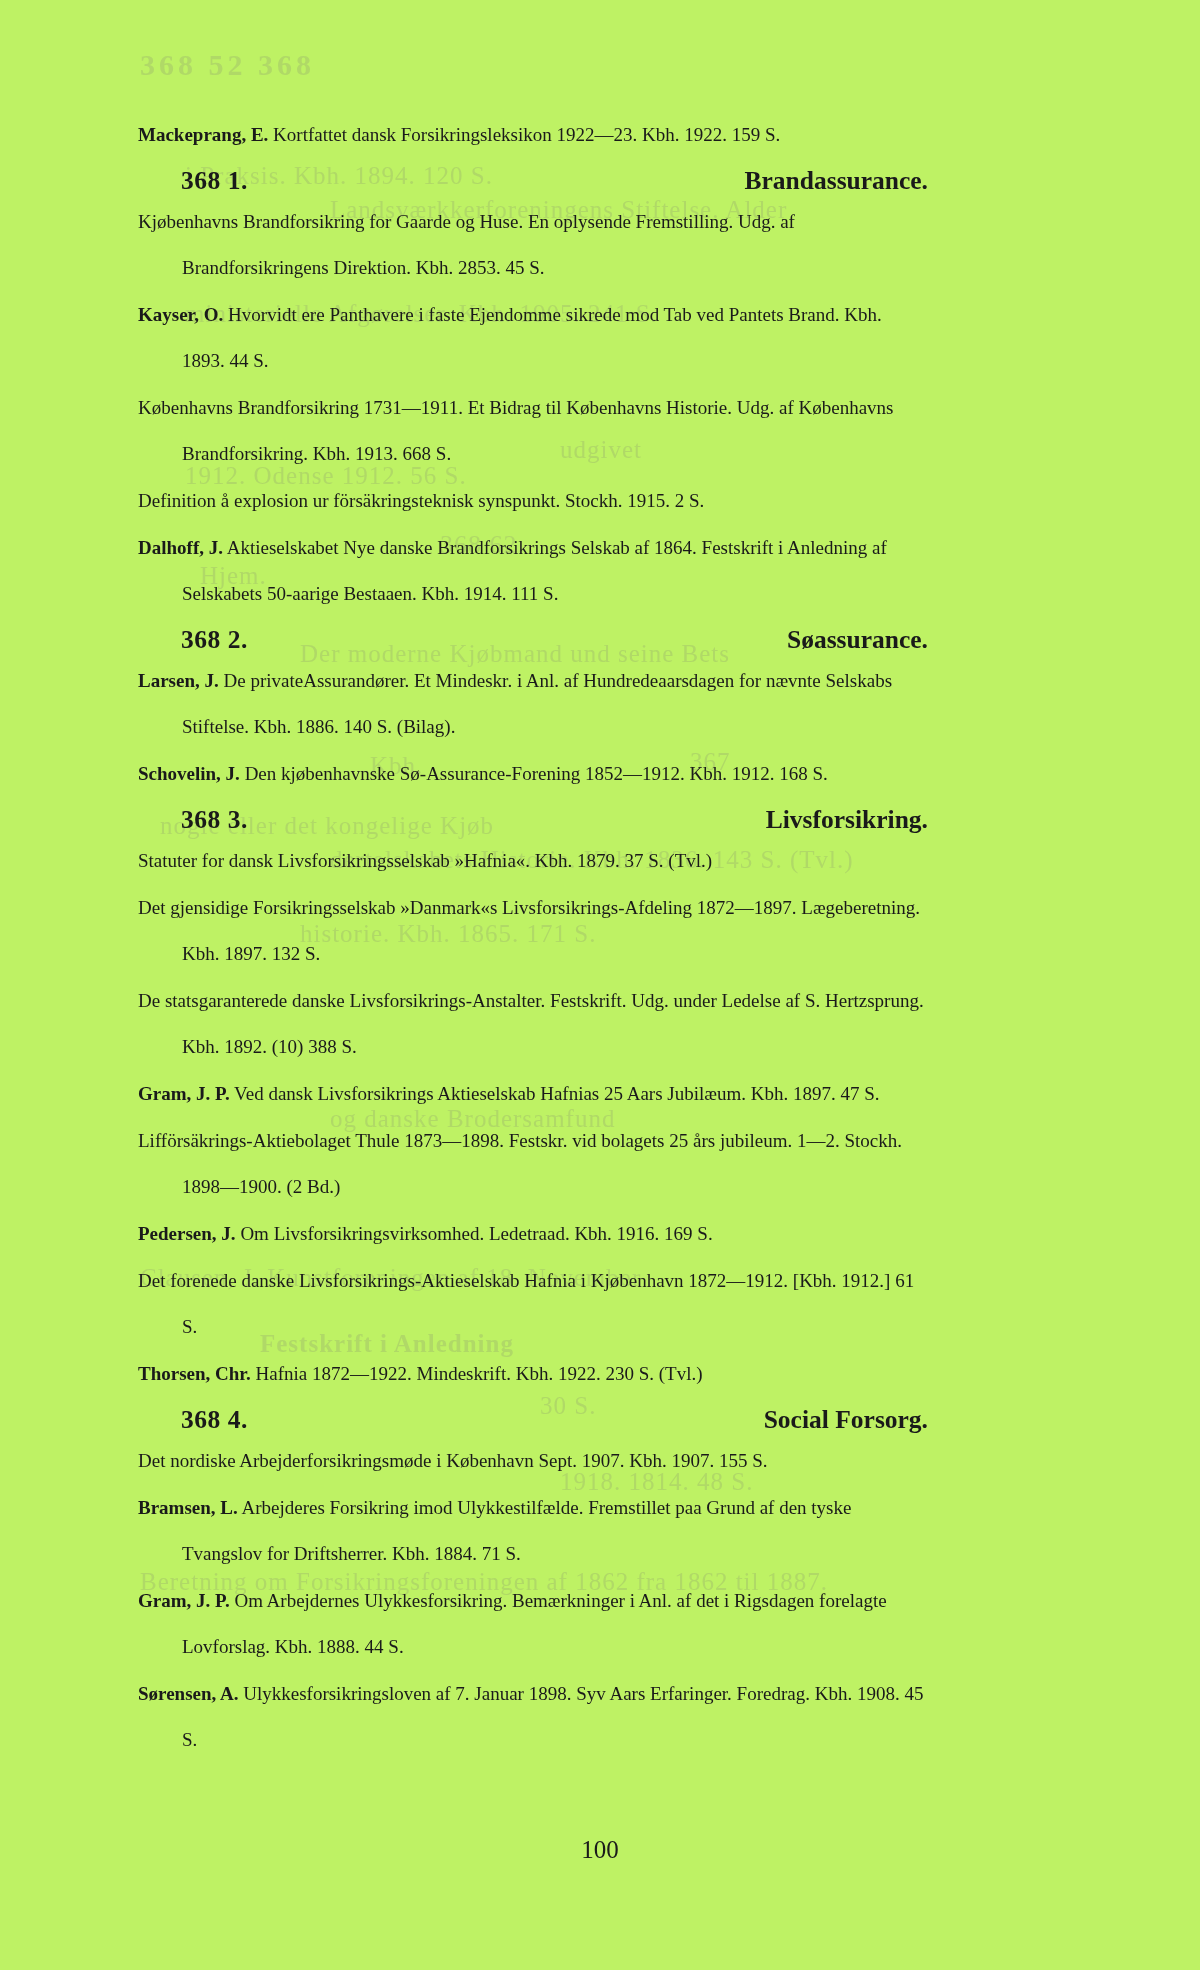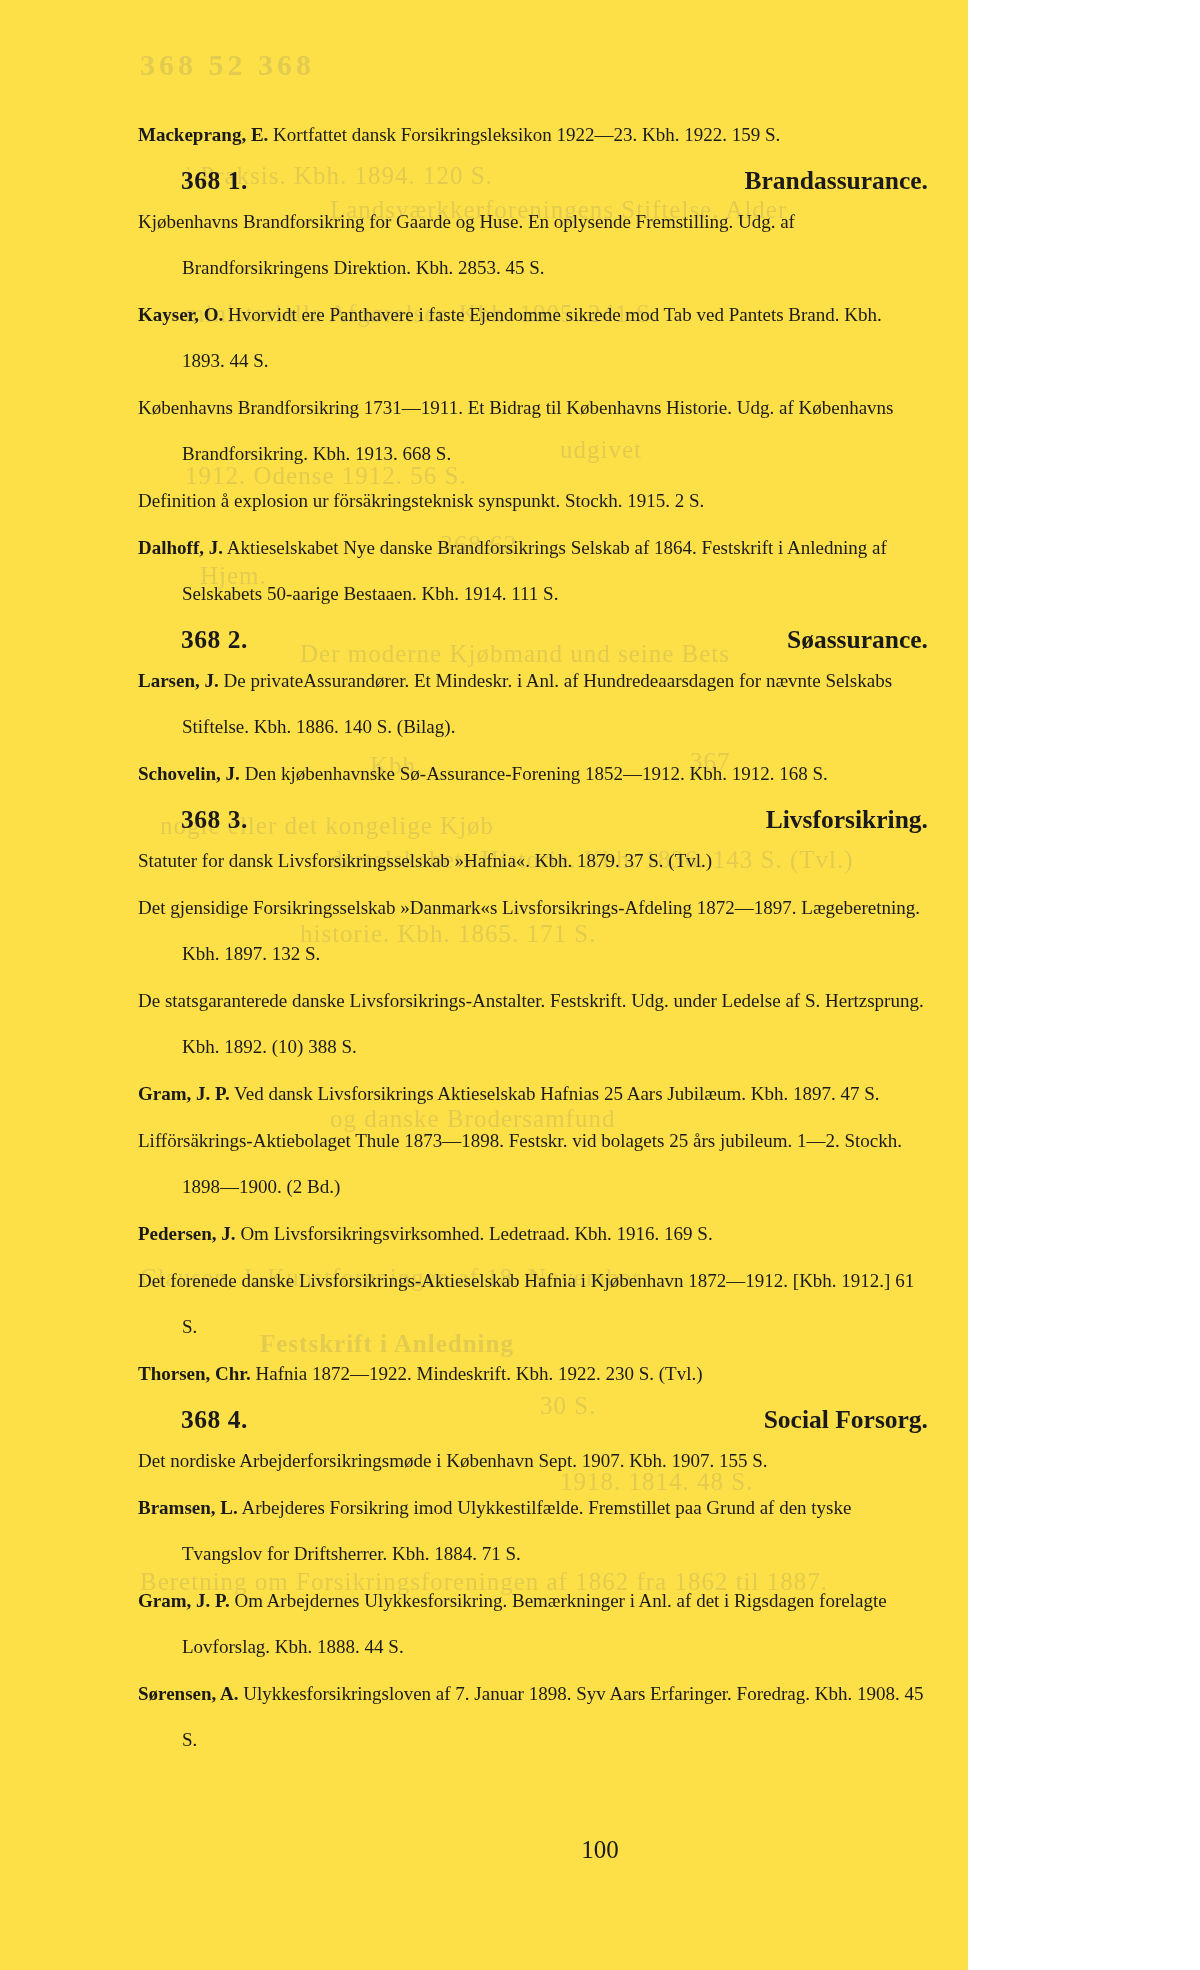--- a/index.html
+++ b/index.html
@@ -11,23 +11,23 @@
     height: 1970px;
     background: #ffffff;
     font-family: "Liberation Serif", serif;
     color: #1a1a1a;
     position: relative;
     overflow: hidden;
   }
   .page {
     position: absolute;
     top: 0; left: 0;
-    width: 968px;
+    width: 1200px;
     height: 1970px;
-    background: #fde047;
+    background: #bef264;
   }
   
   .ghost {
     position: absolute;
     color: rgba(120,120,115,0.20);
     font-family: "Liberation Serif", serif;
     letter-spacing: 1px;
     pointer-events: none;
     user-select: none;
   }

